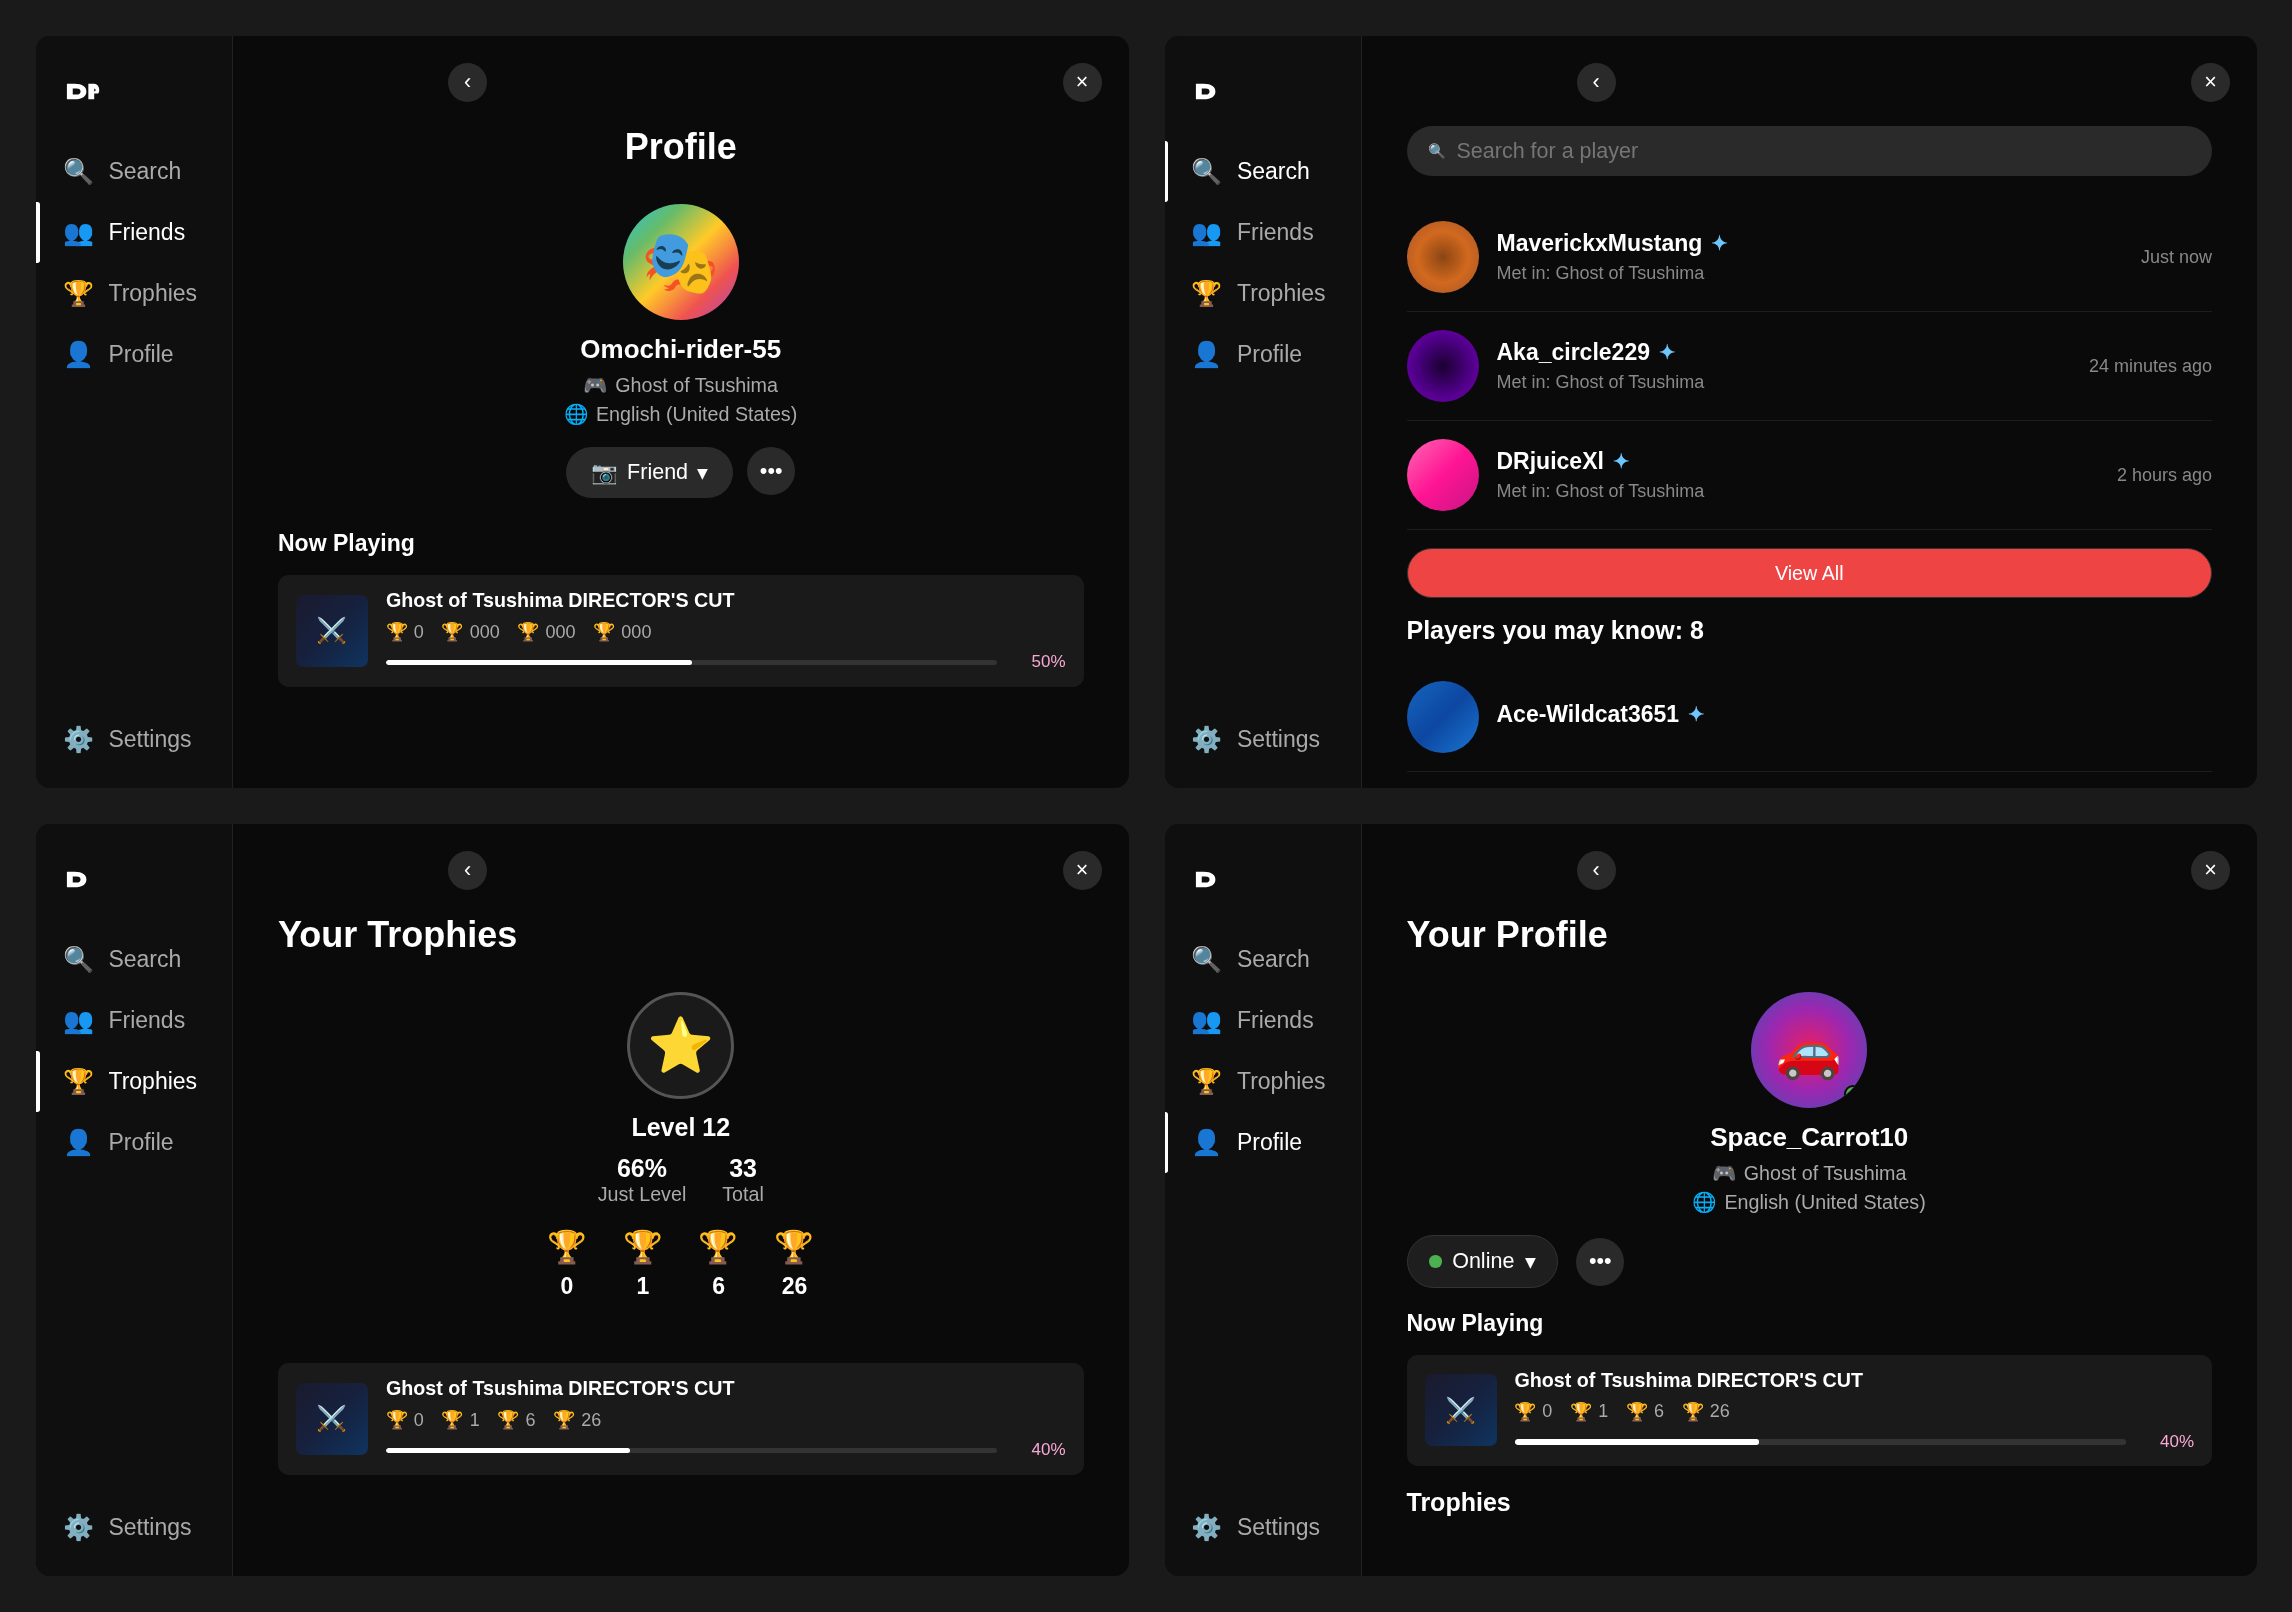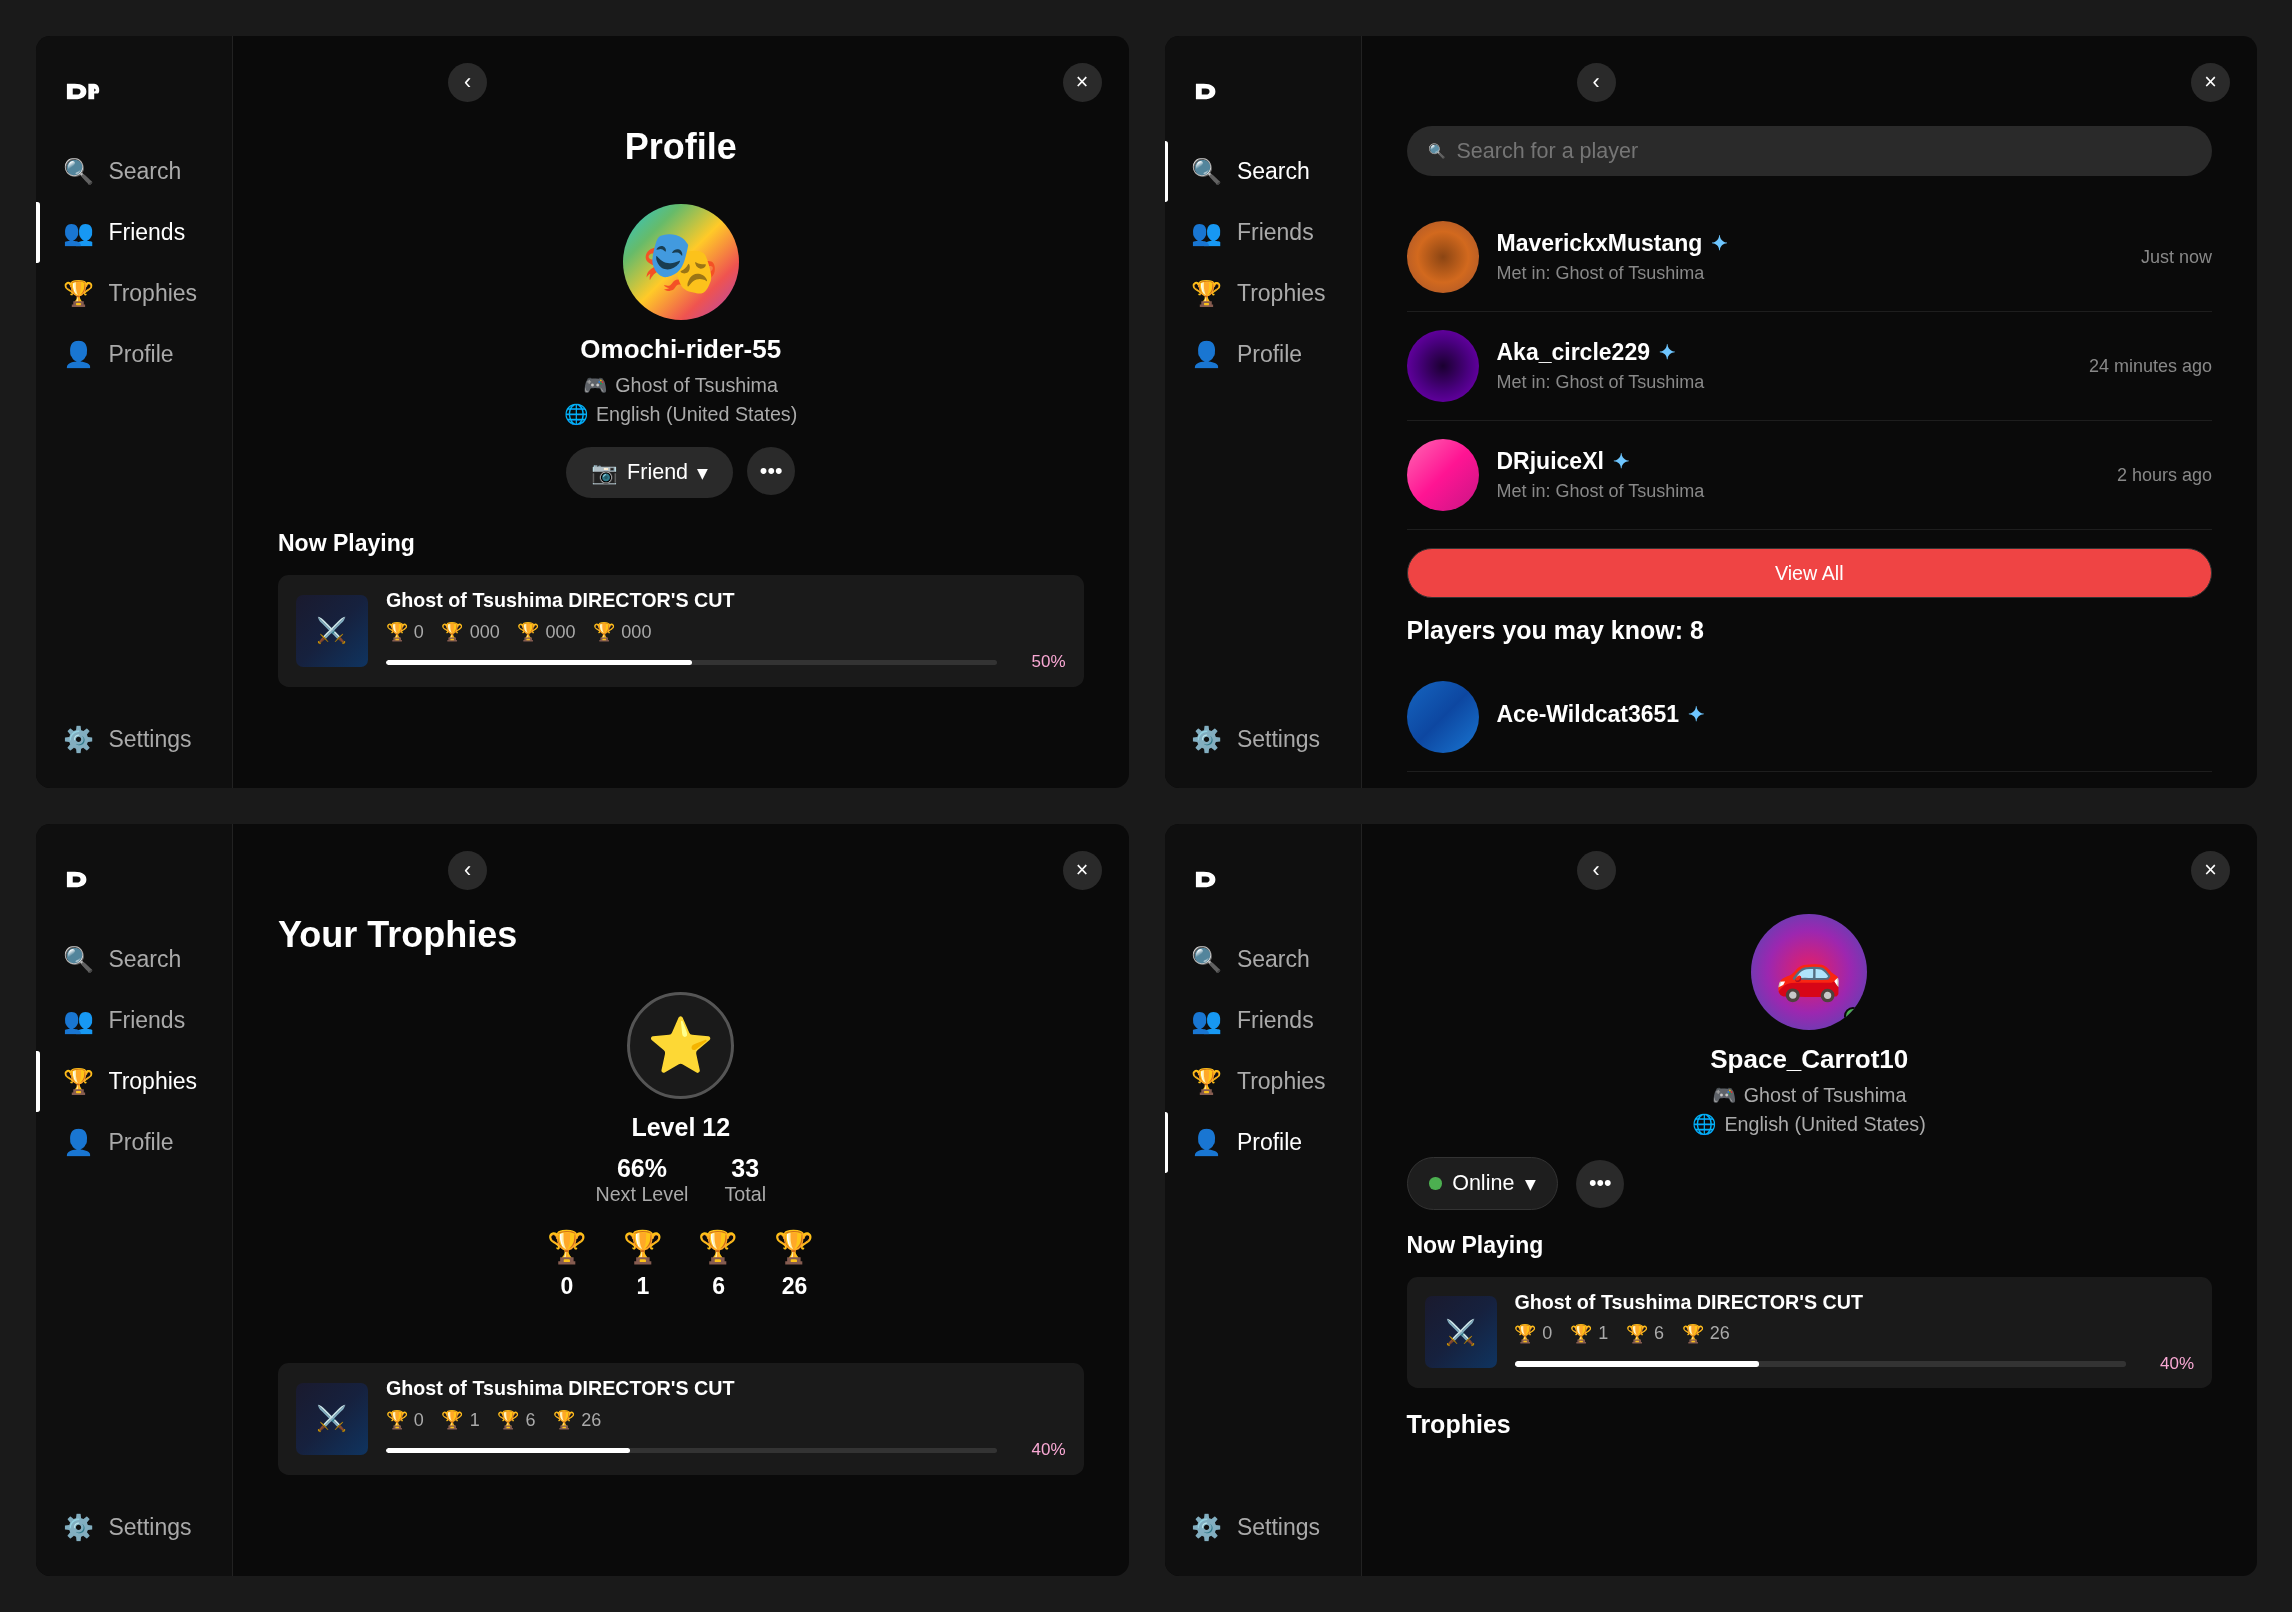--- a/index.html
+++ b/index.html
@@ -771,21 +771,21 @@
       <div class="page-title">Your Trophies</div>
 
       <div class="trophy-level-section">
         <div class="trophy-level-icon">
           <span>⭐</span>
         </div>
         <div class="level-label">Level 12</div>
         <div class="level-stats">
           <div class="level-stat">
             <span class="level-stat-value">66%</span>
-            <span>Next Level</span>
+            <span>Just Level</span>
           </div>
           <div class="level-stat">
             <span class="level-stat-value">33</span>
             <span>Total</span>
           </div>
         </div>
 
         <div class="trophy-counts-row">
           <div class="trophy-count-item">
             <span class="trophy-count-icon t-platinum">🏆</span>
@@ -871,20 +871,21 @@
       <span>⚙️</span>
       <span class="sidebar-item-label">Settings</span>
     </div>
   </div>
 
   <div class="main-content">
     <div class="panel-back">‹</div>
     <div class="panel-close">×</div>
 
     <div style="margin-top: 54px;">
+      <div class="page-title">Your Profile</div>
 
       <div class="profile-avatar-container">
         <div class="profile-avatar" style="position:relative;">
           <div class="profile-avatar-got">🚗</div>
           <div style="position:absolute;bottom:5.4px;right:5.4px;width:18px;height:18px;background:#4caf50;border-radius:50%;border:2.7px solid #0a0a0a;"></div>
         </div>
         <div class="profile-username">Space_Carrot10</div>
         <div class="profile-meta">
           <div class="profile-meta-item">
             <span>🎮</span>

